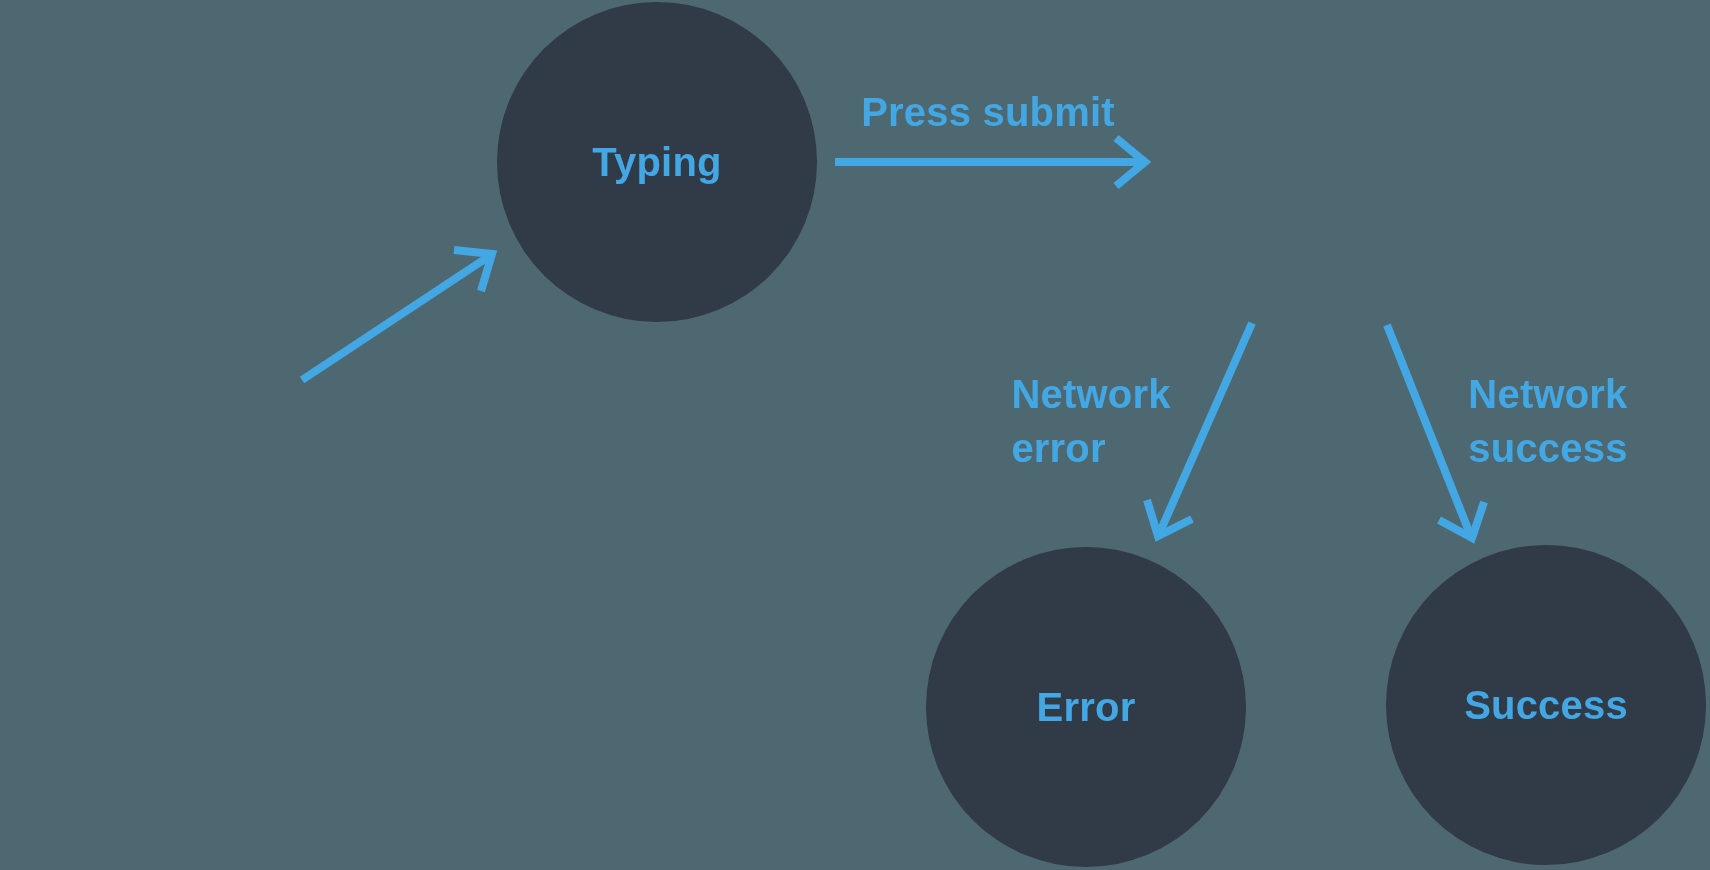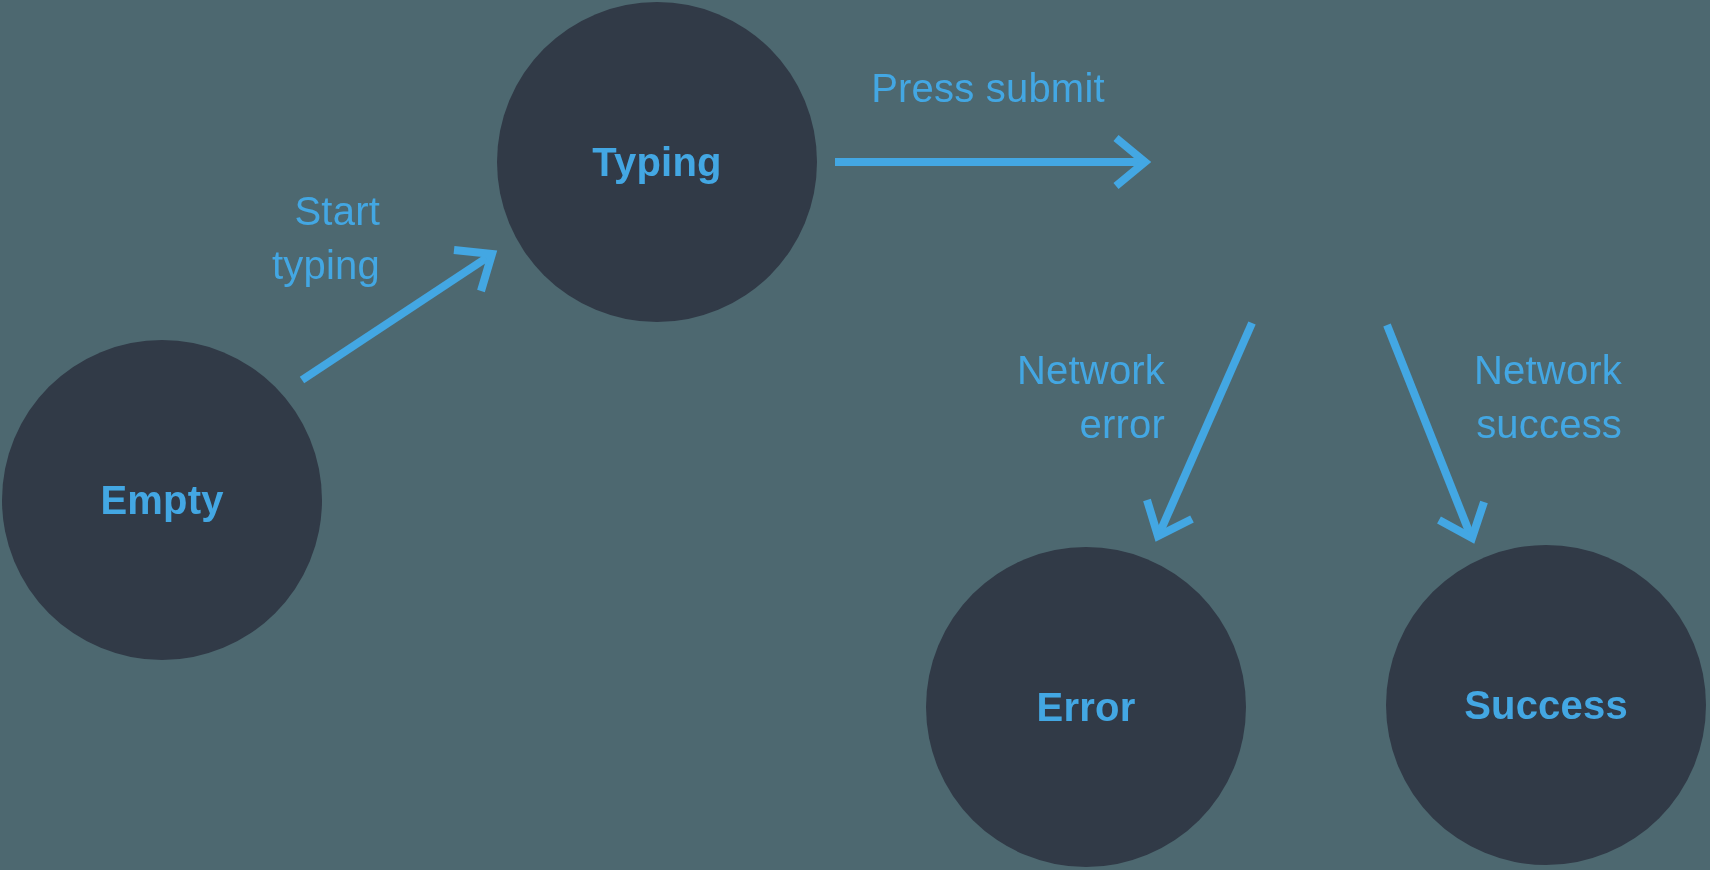--- a/index.html
+++ b/index.html
@@ -53,27 +53,28 @@
   }
   .s-empty      { left: 2px;    top: 340px; }
   .s-typing     { left: 497px;  top: 2px;   }
   .s-submitting { left: 1168px; top: 4px;   }
   .s-error      { left: 926px;  top: 547px; }
   .s-success    { left: 1386px; top: 545px; }
 
   .tlabel {
     position: absolute;
     transform: translateX(-50%);
-    text-align: right;
+    text-align: left;
     color: var(--accent);
     font-size: 40px;
-    font-weight: 400;
+    font-weight: 700;
     letter-spacing: 0.2px;
     line-height: 54px;
     white-space: nowrap;
+    margin-top: 24px;
   }
   .l-start-typing    { left: 326px;  top: 184px; }
   .l-press-submit    { left: 988px;  top: 61px;  }
   .l-network-error   { left: 1091px; top: 343px; }
   .l-network-success { left: 1548px; top: 343px; }
 </style>
 </head>
 <body>
 
 <div class="canvas">
@@ -90,37 +91,30 @@
     <g>
       <line x1="1252" y1="323" x2="1160" y2="532"></line>
       <path d="M1192,519 L1158,536 L1147,500"></path>
     </g>
     <g>
       <line x1="1387" y1="325" x2="1470" y2="534"></line>
       <path d="M1484,502 L1472,538 L1439,520"></path>
     </g>
   </svg>
 
-  <div class="state s-empty">
-    <span>Empty</span>
-  </div>
   <div class="state s-typing">
     <span>Typing</span>
   </div>
   <div class="state s-error">
     <span>Error</span>
   </div>
   <div class="state s-success">
     <span>Success</span>
   </div>
 
-  <div class="tlabel l-start-typing">
-    <div>Start</div>
-    <div>typing</div>
-  </div>
   <div class="tlabel l-press-submit">
     <div>Press submit</div>
   </div>
   <div class="tlabel l-network-error">
     <div>Network</div>
     <div>error</div>
   </div>
   <div class="tlabel l-network-success">
     <div>Network</div>
     <div>success</div>

